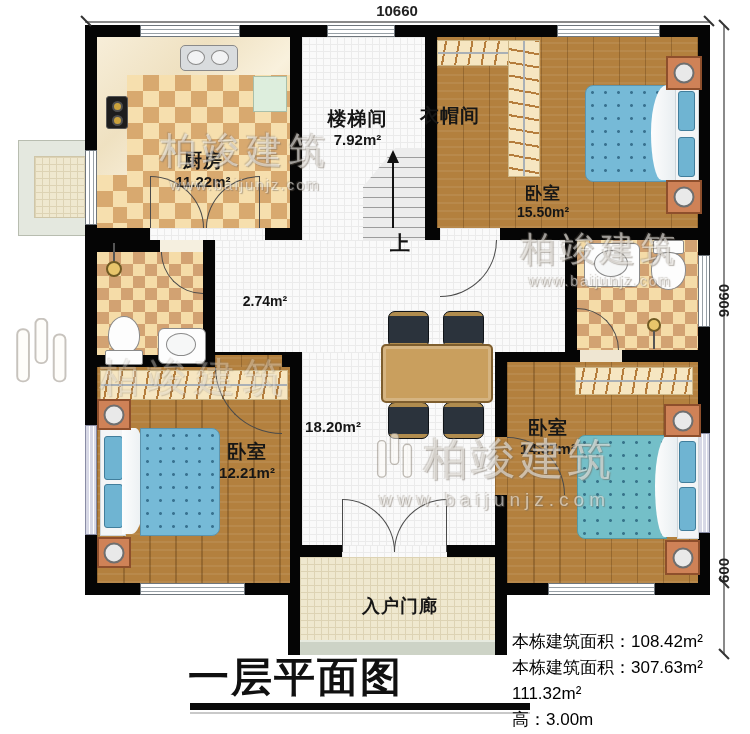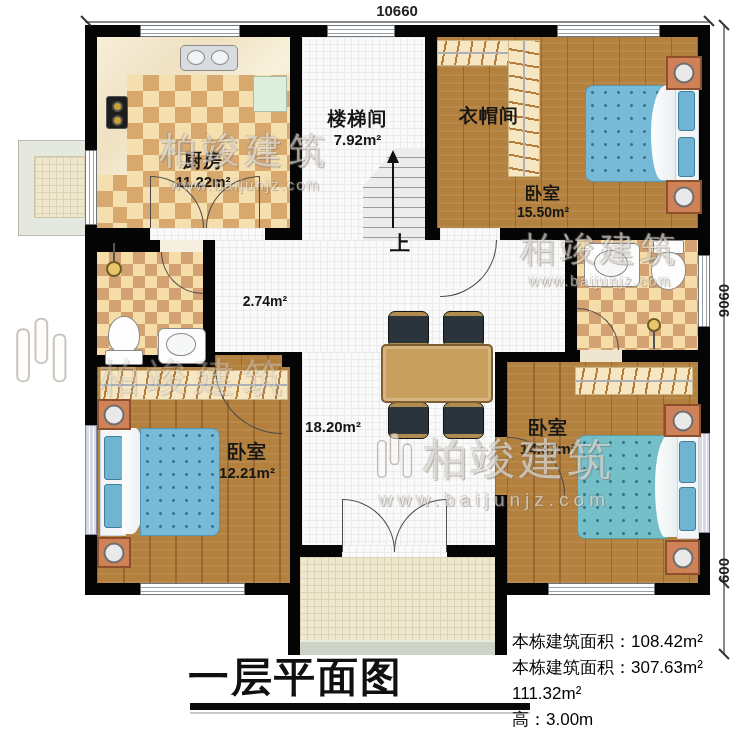--- a/index.html
+++ b/index.html
@@ -196,40 +196,43 @@
   <div class="arc" style="left:394px;top:499px;width:53px;height:53px;border-top-width:1.5px;border-left-width:1.5px;border-right-width:1.5px;border-top-left-radius:100%;"></div>
 
   <div class="room-label" style="left:148px;top:150px;width:110px;">
     <span class="rn">厨房</span>
     <span class="ra">11.22m²</span>
   </div>
   <div class="room-label" style="left:295px;top:108px;width:125px;">
     <span class="rn">楼梯间</span>
     <span class="ra">7.92m²</span>
   </div>
-  <div class="room-label" style="left:431px;top:105px;width:100px;padding-left:8px;">
+  <div class="room-label" style="left:400px;top:105px;width:100px;">
     <span class="rn">衣帽间</span>
   </div>
   <div class="room-label" style="left:493px;top:184px;width:100px;">
     <span class="rn sm">卧室</span>
     <span class="ra sm">15.50m²</span>
   </div>
   <div class="room-label" style="left:230px;top:293px;width:70px;">
     <span class="ra sm">2.74m²</span>
   </div>
   <div class="room-label" style="left:197px;top:441px;width:100px;">
     <span class="rn">卧室</span>
     <span class="ra">12.21m²</span>
   </div>
   <div class="room-label" style="left:283px;top:418px;width:100px;">
     <span class="ra">18.20m²</span>
   </div>
   <div class="room-label" style="left:498px;top:417px;width:100px;">
     <span class="rn">卧室</span>
     <span class="ra">14.37m²</span>
+  </div>
+  <div class="room-label" style="left:340px;top:596px;width:120px;">
+    <span class="rn sm" style="font-size:18px;">入户门廊</span>
   </div>
 
   <div class="wm" style="left:118px;top:126px;width:255px;">
     <div style="font-size:37px;letter-spacing:6px;">柏竣建筑</div>
     <div style="font-size:15px;letter-spacing:2px;">www.baijunjz.com</div>
   </div>
   <div class="wm" style="left:478px;top:226px;width:245px;">
     <div style="font-size:35px;letter-spacing:5px;">柏竣建筑</div>
     <div style="font-size:14px;letter-spacing:2px;">www.baijunjz.com</div>
   </div>

